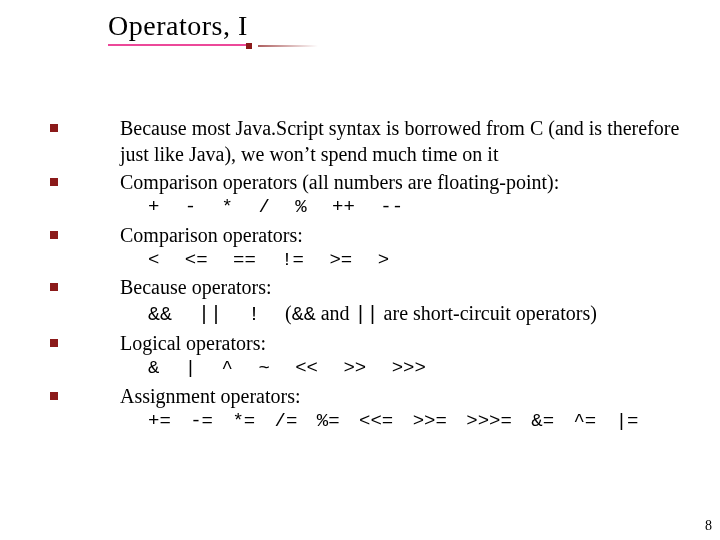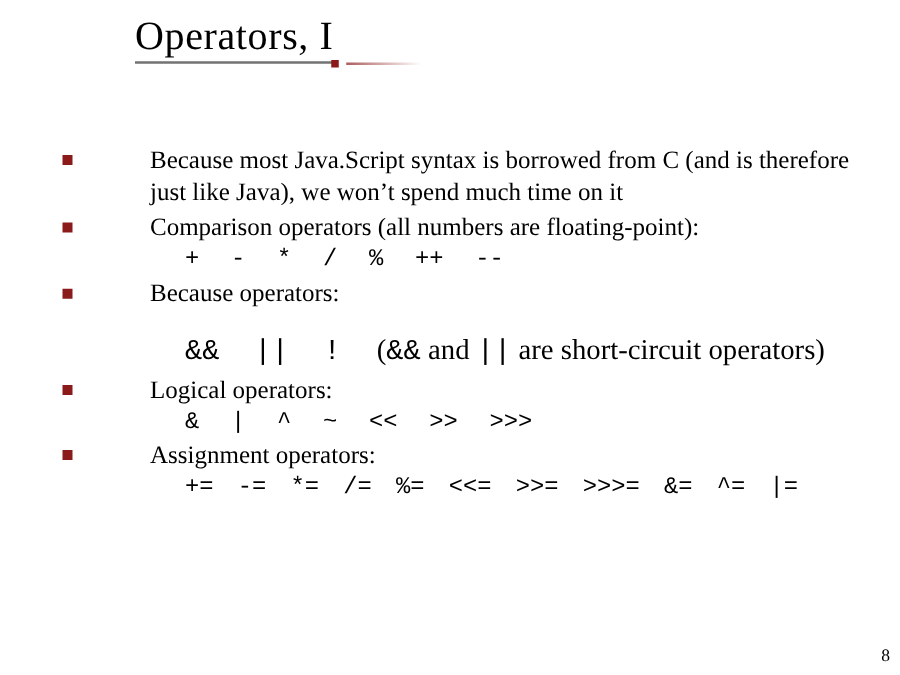--- a/index.html
+++ b/index.html
@@ -18,23 +18,23 @@
     width: 720px;
     height: 540px;
   }
   
   .title-wrap {
     position: absolute;
     left: 108px;
     top: 10px;
   }
   .title {
-    font-size: 32px;
+    font-size: 28px;
     letter-spacing: 0.5px;
-    border-bottom: 2px solid #737373;
+    border-bottom: 2px solid #ec4899;
     padding-bottom: 2px;
     display: inline-block;
   }
   .title-tail {
     display: inline-block;
     width: 60px;
     height: 5px;
     vertical-align: bottom;
     margin-left: 0px;
     position: relative;
@@ -90,23 +90,22 @@
   }
   .subline {
     padding-left: 28px;
     white-space: nowrap;
     font-family: "Courier New", Courier, monospace;
     font-size: 19px;
     word-spacing: 14px;
   }
   .subline-mixed {
     padding-left: 28px;
-    font-size: 23px;
+    font-size: 20px;
     white-space: nowrap;
-    margin-top: 17px;
   }
   .subline-mixed .mono { word-spacing: 14px; }
   .italic { font-style: italic; }
   .roman { font-family: "Times New Roman", Times, serif; font-style: normal; }
   .page-num {
     position: absolute;
     right: 8px;
     bottom: 6px;
     font-size: 14px;
     font-family: "Times New Roman", Times, serif;
@@ -129,20 +128,27 @@
     </div>
 
     <div class="item">
       <div class="bullet"></div>
       <div class="content">
         <div>Comparison operators (all numbers are floating-point):</div>
         <div class="subline">+   -   *   /   %   ++   --</div>
       </div>
     </div>
 
+    <div class="item">
+      <div class="bullet"></div>
+      <div class="content">
+        <div>Comparison operators:</div>
+        <div class="subline">&lt;   &lt;=   ==   !=   &gt;=   &gt;</div>
+      </div>
+    </div>
 
     <div class="item">
       <div class="bullet"></div>
       <div class="content">
         <div>Because operators:</div>
         <div class="subline-mixed">
           <span class="mono">&amp;&amp;   ||   !</span>
           <span class="roman">&nbsp;&nbsp;&nbsp;&nbsp;</span><span class="roman">(</span><span class="mono">&amp;&amp;</span><span class="roman"> and </span><span class="mono">||</span><span class="roman"> are </span><span class="roman italic">short-circuit</span><span class="roman"> operators)</span>
         </div>
       </div>

